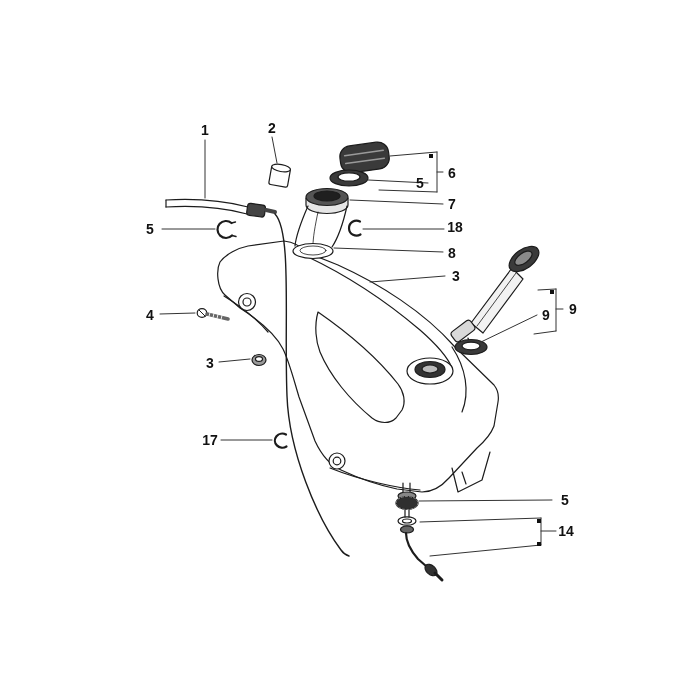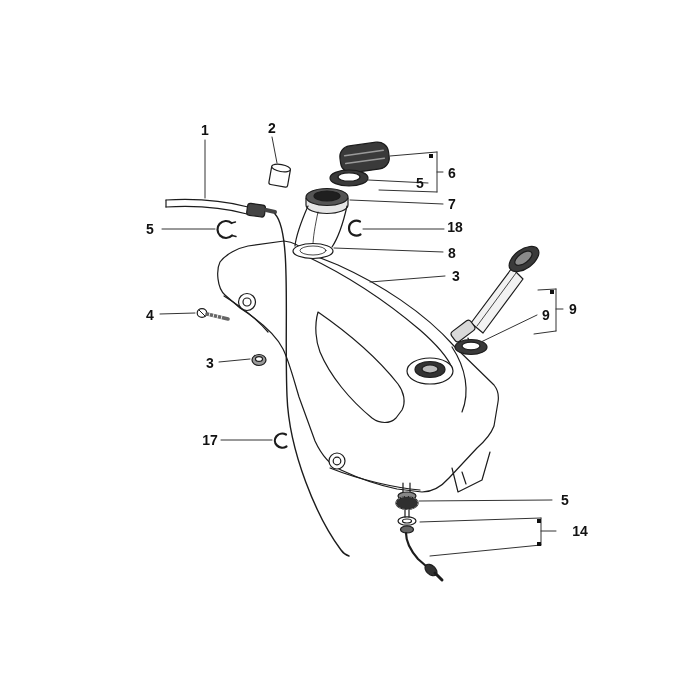--- a/index.html
+++ b/index.html
@@ -196,19 +196,19 @@
   <div class="callout" style="left:272px; top:128px">2</div>
   <div class="callout" style="left:210px; top:363px">3</div>
   <div class="callout" style="left:150px; top:315px">4</div>
   <div class="callout" style="left:420px; top:183px">5</div>
   <div class="callout" style="left:452px; top:173px">6</div>
   <div class="callout" style="left:452px; top:204px">7</div>
   <div class="callout" style="left:452px; top:253px">8</div>
   <div class="callout" style="left:573px; top:309px">9</div>
   <div class="callout" style="left:546px; top:315px">9</div>
   <div class="callout" style="left:565px; top:500px">5</div>
-  <div class="callout" style="left:580px; top:531px">14</div>
+  <div class="callout" style="left:566px; top:531px">14</div>
   <div class="callout" style="left:456px; top:276px">3</div>
   <div class="callout" style="left:150px; top:229px">5</div>
   <div class="callout" style="left:210px; top:440px">17</div>
   <div class="callout" style="left:455px; top:227px">18</div>
 
 </div>
 
 </body></html>

